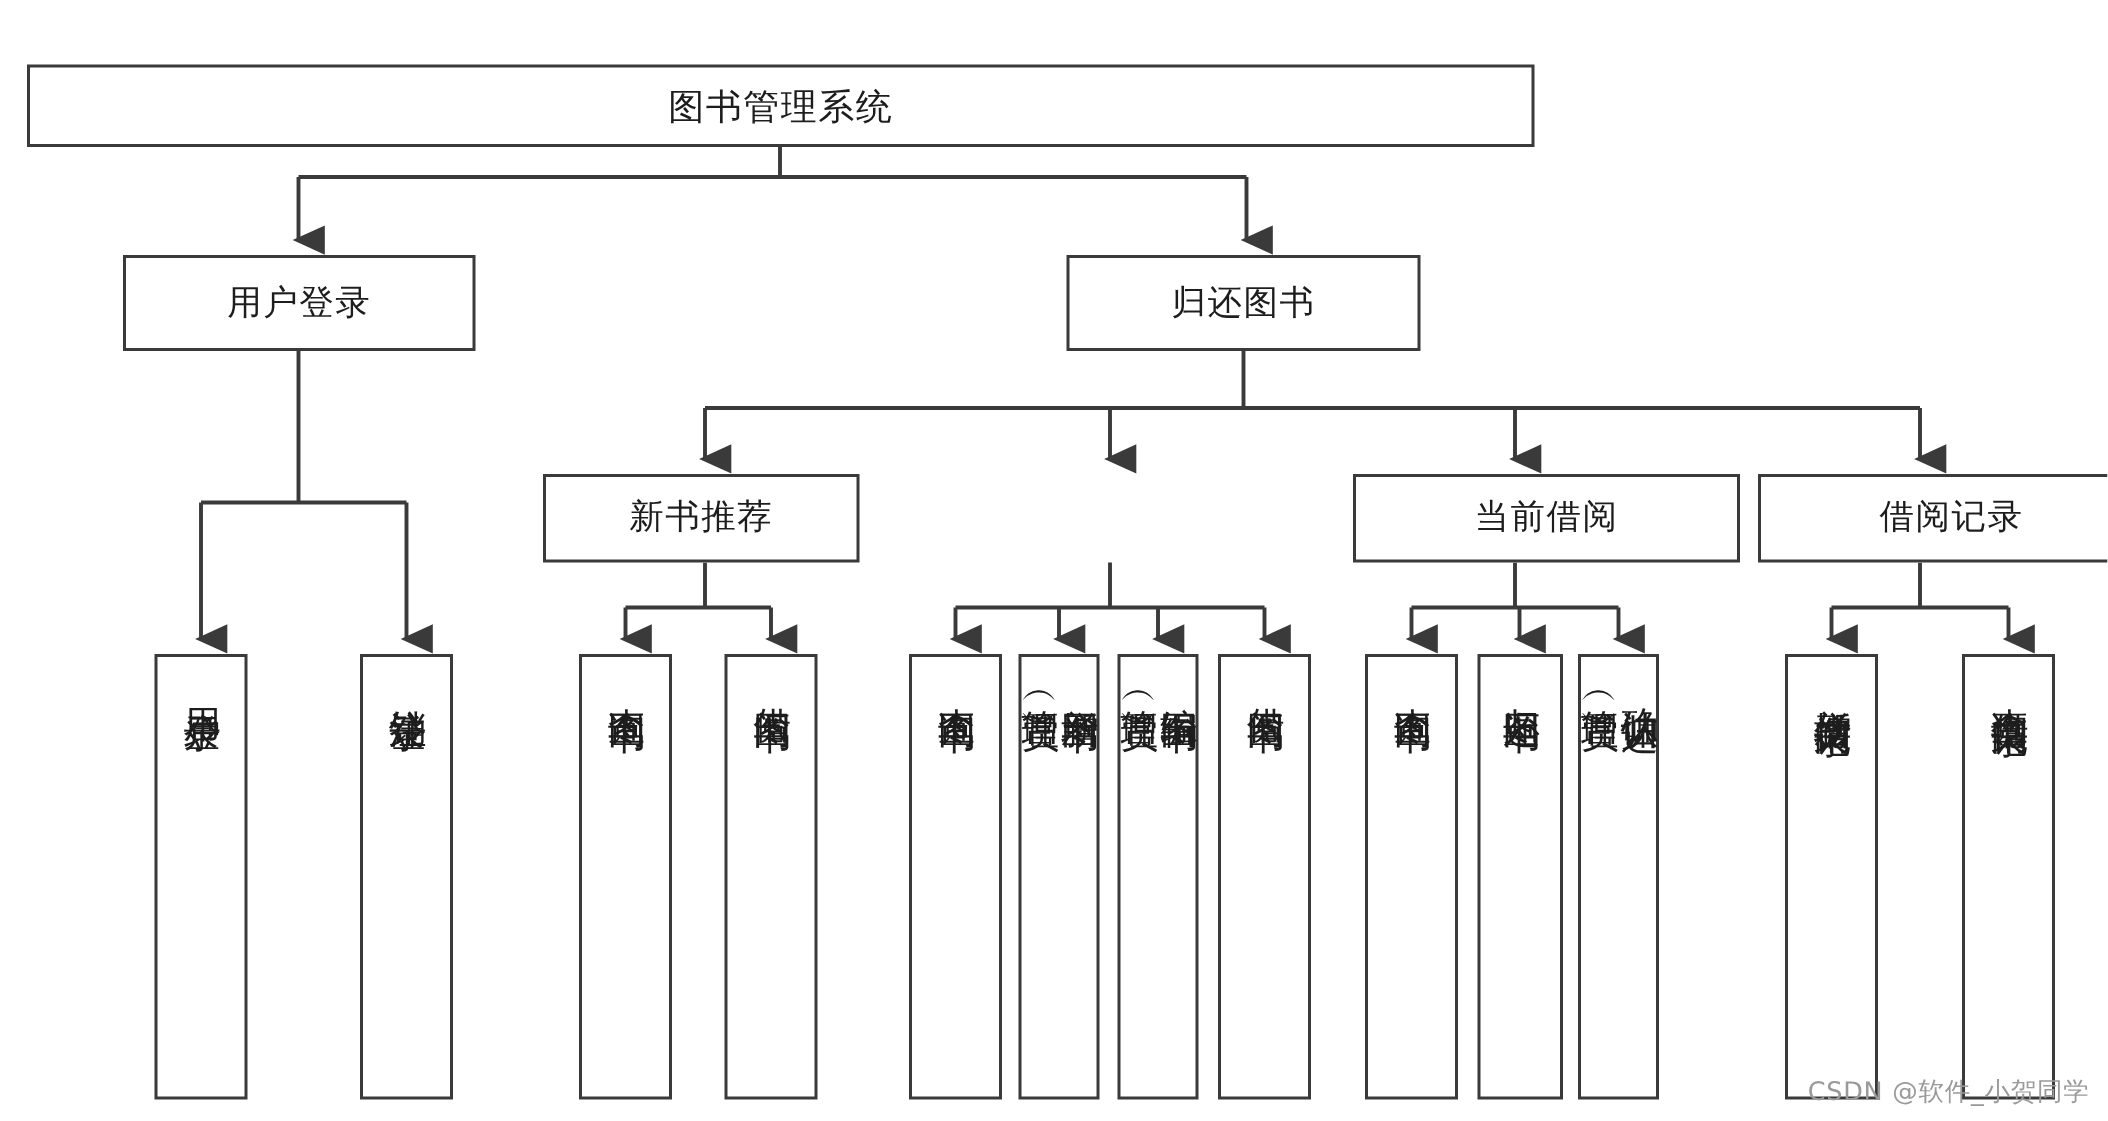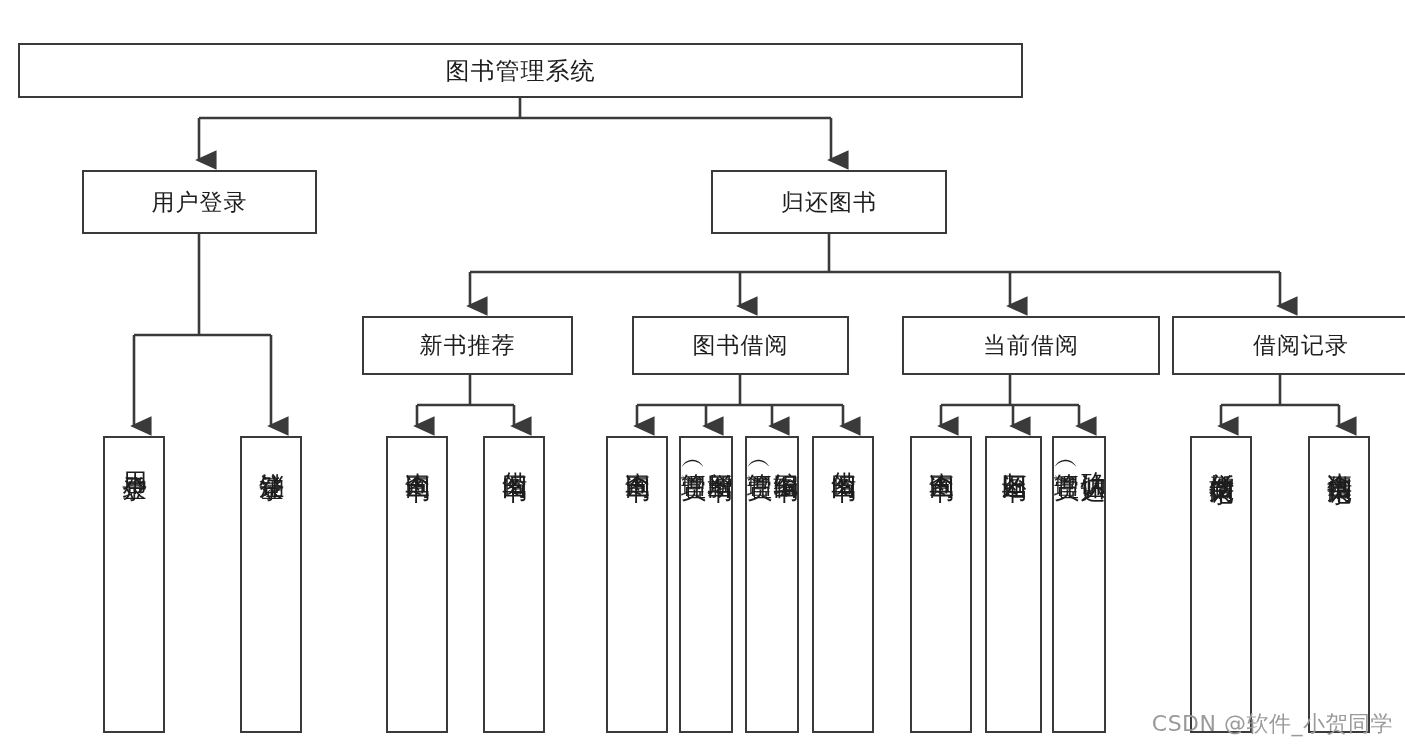--- a/index.html
+++ b/index.html
@@ -56,21 +56,21 @@
     font-size: 25px;
     line-height: 1.06;
     letter-spacing: 2px;
     white-space: pre-line;
     text-align: left;
   }
   #watermark {
     position: absolute;
     right: 12px;
     bottom: 8px;
-    font-size: 22px;
+    font-size: 17px;
     color: #9a9a9a;
     letter-spacing: 0.5px;
     z-index: 5;
     white-space: nowrap;
   }
 </style>
 </head>
 <body>
 
 <div id="canvas">
@@ -132,23 +132,20 @@
   <div class="node horiz" style="left: 82px; top: 170px; width: 235px; height: 64px;">
     <span class="label">用户登录</span>
   </div>
   <div class="node horiz" style="left: 711px; top: 170px; width: 236px; height: 64px;">
     <span class="label">归还图书</span>
   </div>
 
   <div class="node horiz" style="left: 362px; top: 316px; width: 211px; height: 59px; text-align: center;">
     <span class="label">新书推荐</span>
   </div>
-  <div class="node horiz" style="left: 632px; top: 316px; width: 217px; height: 59px;">
-    <span class="label">图书借阅</span>
-  </div>
   <div class="node horiz" style="left: 902px; top: 316px; width: 258px; height: 59px;">
     <span class="label">当前借阅</span>
   </div>
   <div class="node horiz" style="left: 1172px; top: 316px; width: 258px; height: 59px;">
     <span class="label">借阅记录</span>
   </div>
 
   <div class="node leaf" style="left: 103px; top: 436px; width: 62px; height: 297px;">
     <span class="label">用户登录</span>
   </div>

